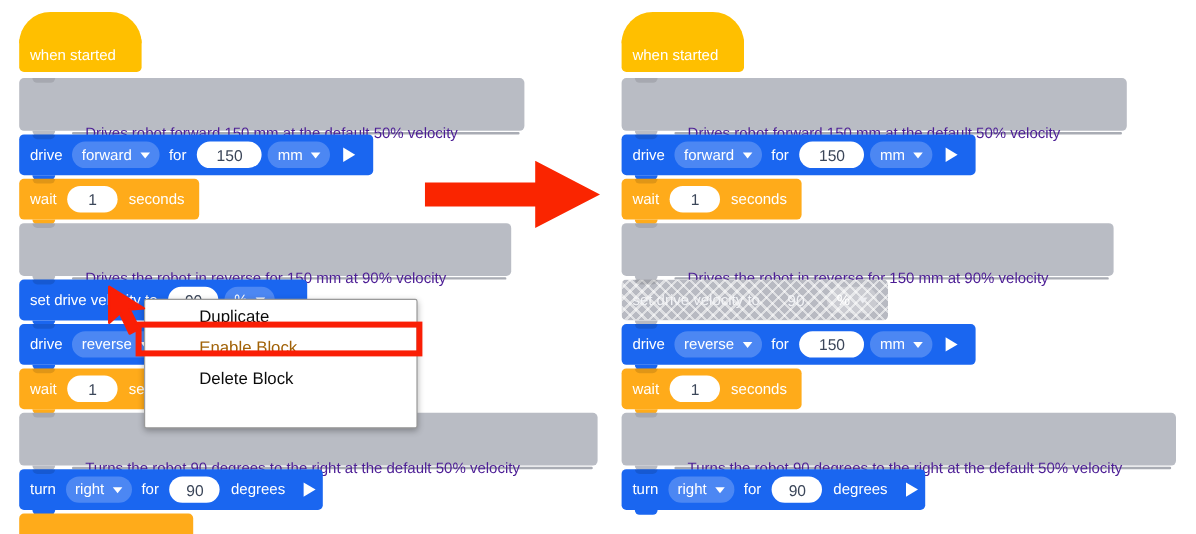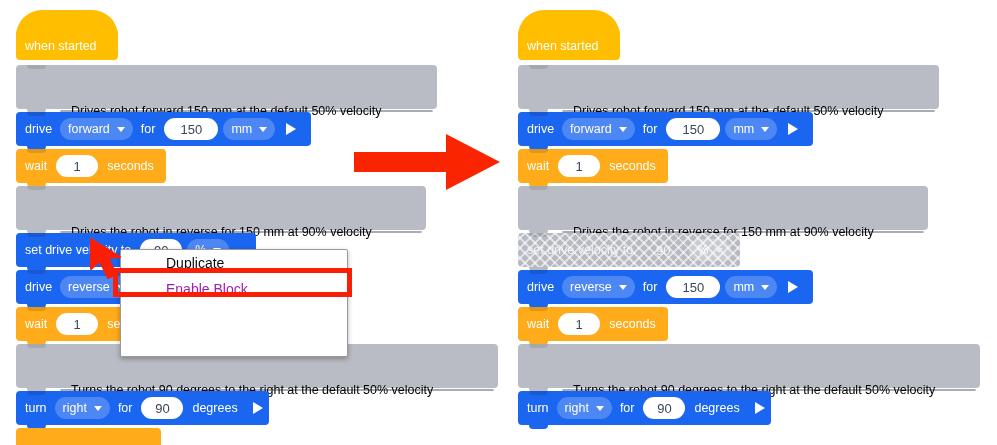--- a/index.html
+++ b/index.html
@@ -102,21 +102,21 @@
   .cmt .bump-bot{
     position:absolute;left:11px;bottom:-4px;width:19px;height:4px;
     background:#B9BCC4;border-radius:0 0 6px 6px;
   }
   .cmt .plate{
     position:absolute;left:44px;top:5px;bottom:5px;right:4px;
     background:#D0D2D8;
     border:1px solid #A9ACB4;
     border-radius:5px;
     display:flex;align-items:center;
-    color:#000000;font-size:12.5px;
+    color:#4c1d95;font-size:12.5px;
     padding-left:10px;
     white-space:nowrap;
     margin-top:40px;
   }
 
   
   .disabled{
     background:#B8BAC2;
     color:#F2F3F6;
     background-image:
@@ -138,21 +138,21 @@
     box-shadow:0 2px 5px rgba(0,0,0,.30);
     z-index:40;
   }
   .mi{
     height:26px;display:flex;align-items:center;
     padding-left:45px;
     font-size:14px;color:#0b0b0b;
     box-sizing:border-box;
   }
   .mi.sel{background:#D6E5F3;}
-  .mi.dis{color:#a21caf;}
+  .mi.dis{color:#a16207;}
   #menu-highlight-box{
     position:absolute;left:113px;top:268px;width:239px;height:29px;
     border:5px solid #FA1E05;
     box-sizing:border-box;
     z-index:45;
     pointer-events:none;
   }
 
   
   #cursor-arrow{position:absolute;left:88px;top:236px;z-index:50;}
@@ -261,20 +261,21 @@
     <span class="lbl">degrees</span>
     <i class="play"></i>
     <div class="bump-bot"></div>
   </div>
 
   <div style="position:absolute;left:16px;top:428px;width:145px;height:17px;background:#FFAB1A;border-radius:4px 4px 0 0;"></div>
 
   <div id="context-menu">
     <div class="mi">Duplicate</div>
     <div class="mi dis">Enable Block</div>
+    <div class="mi">Delete Block</div>
   </div>
   <div id="menu-highlight-box"></div>
 
   <svg id="cursor-arrow" width="46" height="52" viewBox="0 0 46 52">
     <path d="M3 3 L3 33 L12 25 L20 42 L28 38 L20 22 L32 21 Z" fill="#FA1E05" stroke="#FA1E05" stroke-width="2" stroke-linejoin="round"></path>
   </svg>
 
 </div>
 
 <svg id="transition-arrow" width="146" height="56" viewBox="0 0 146 56">

